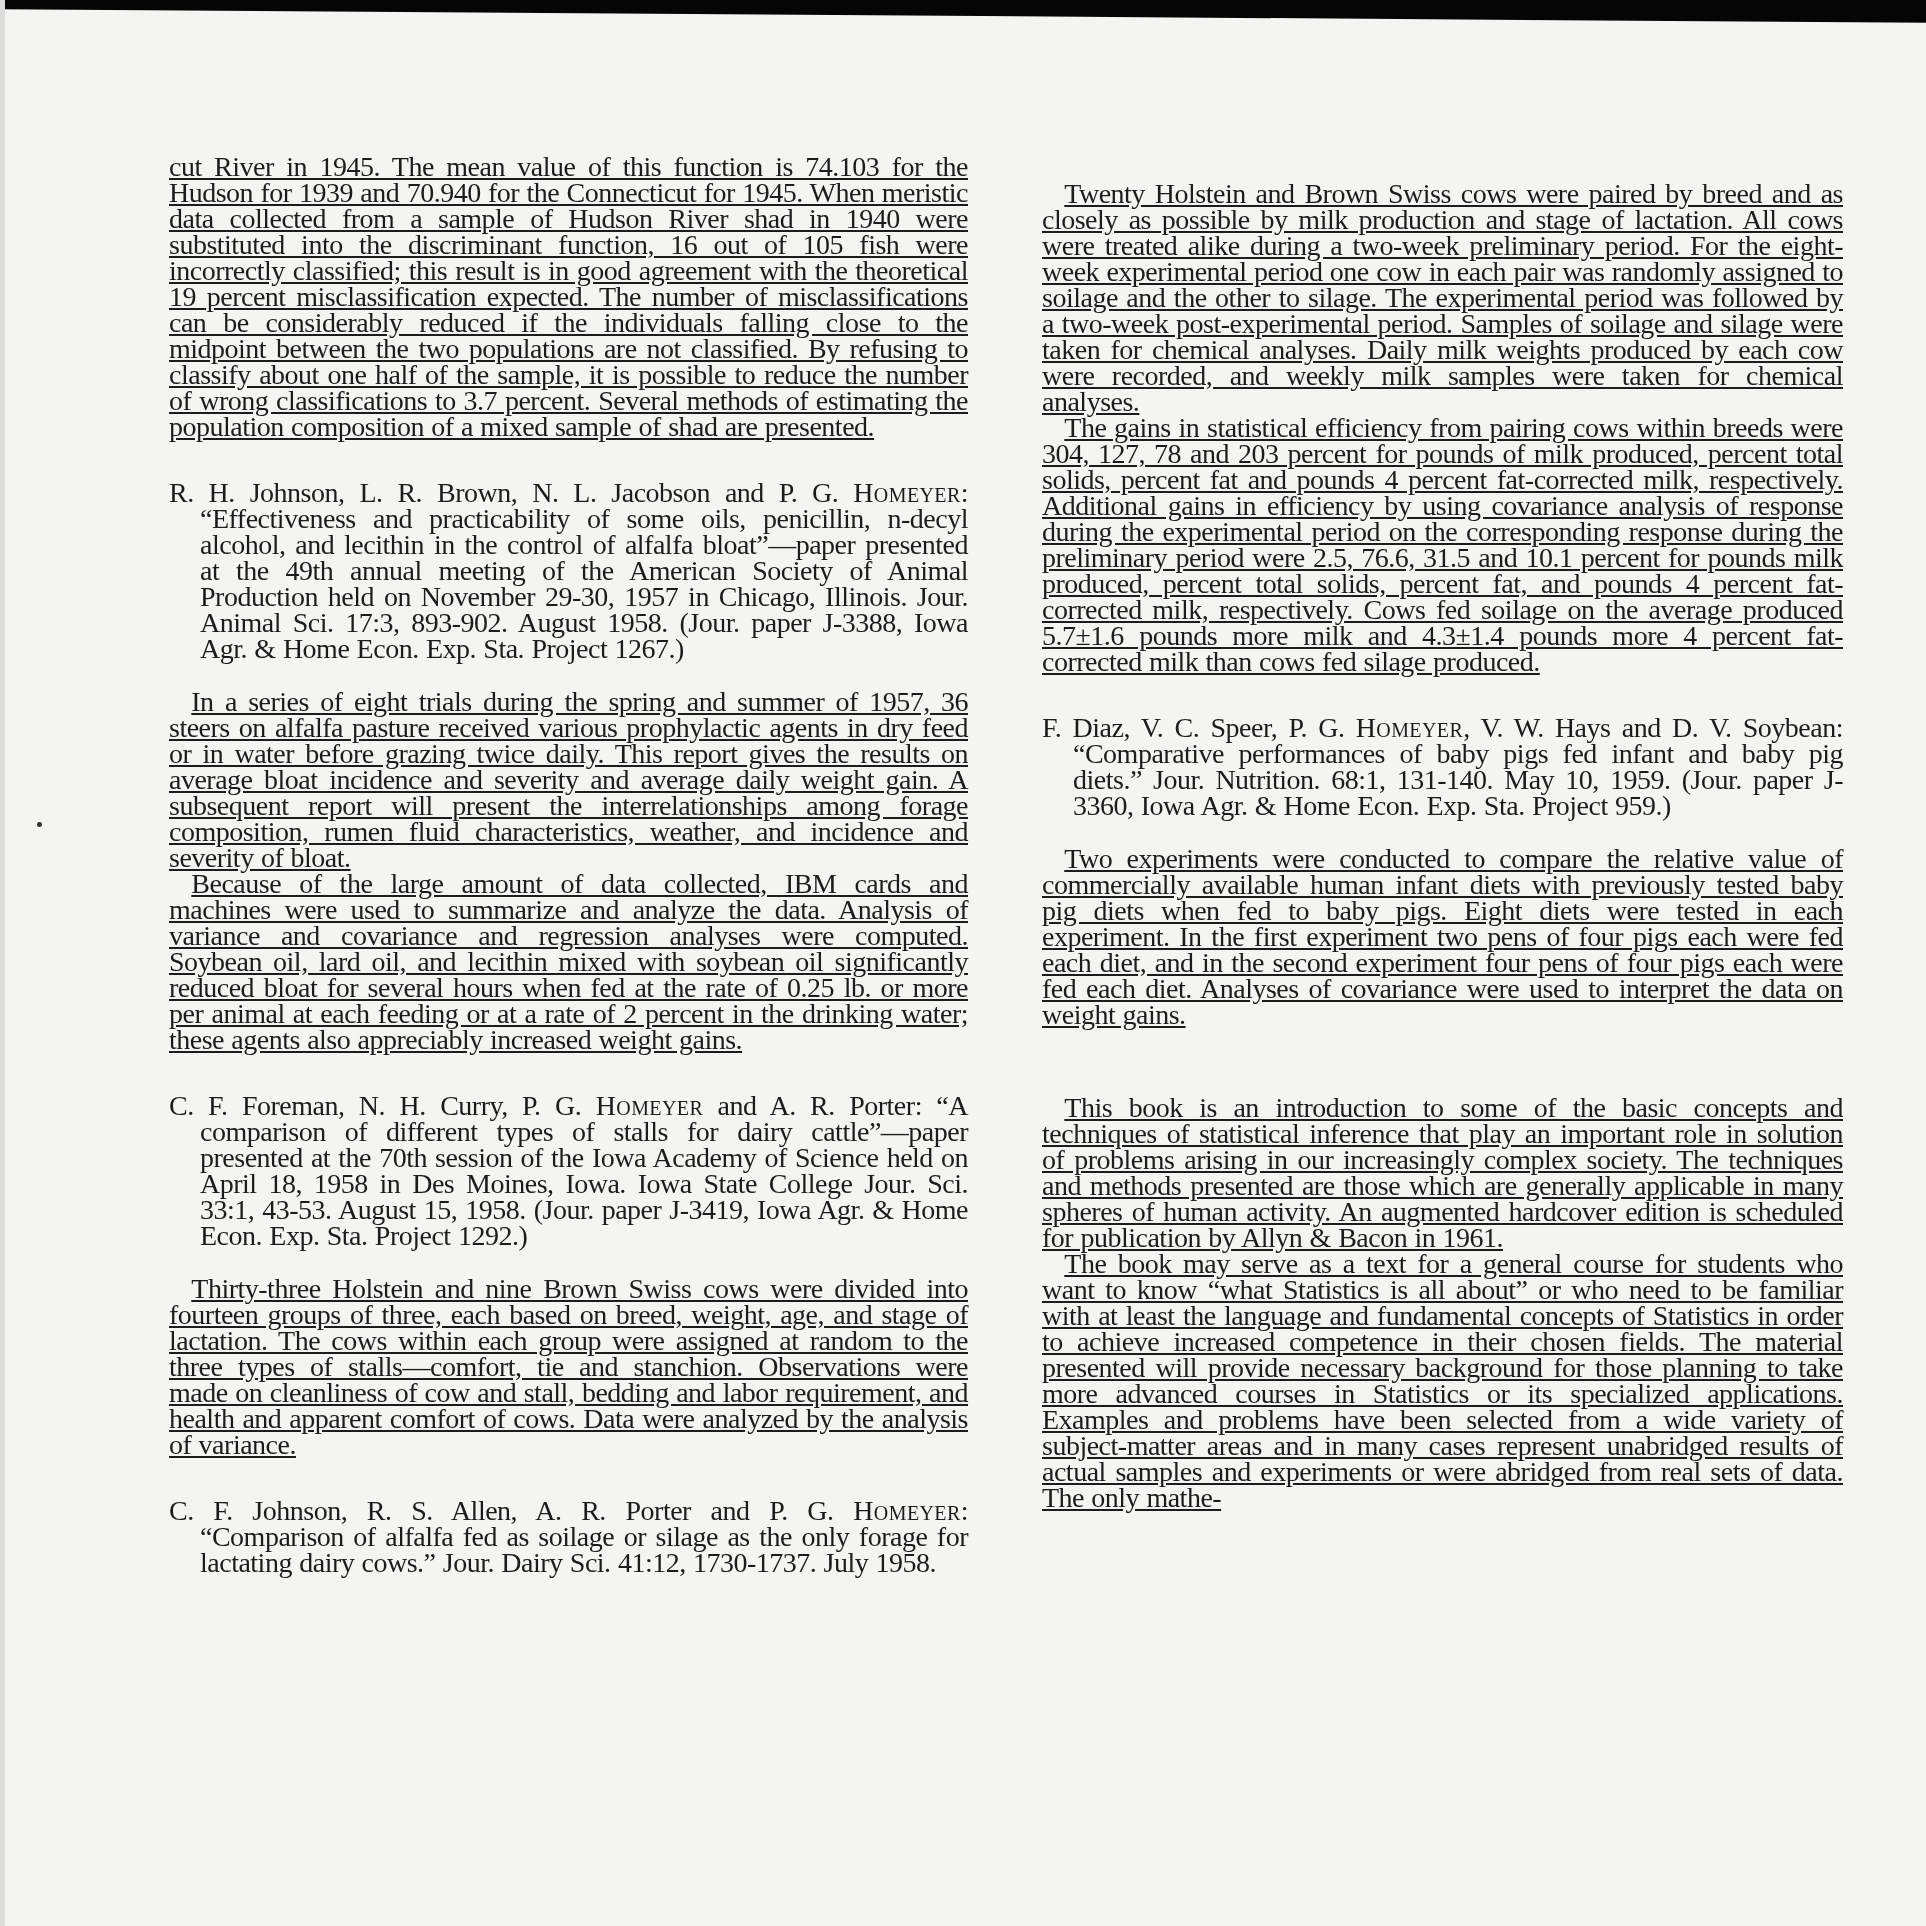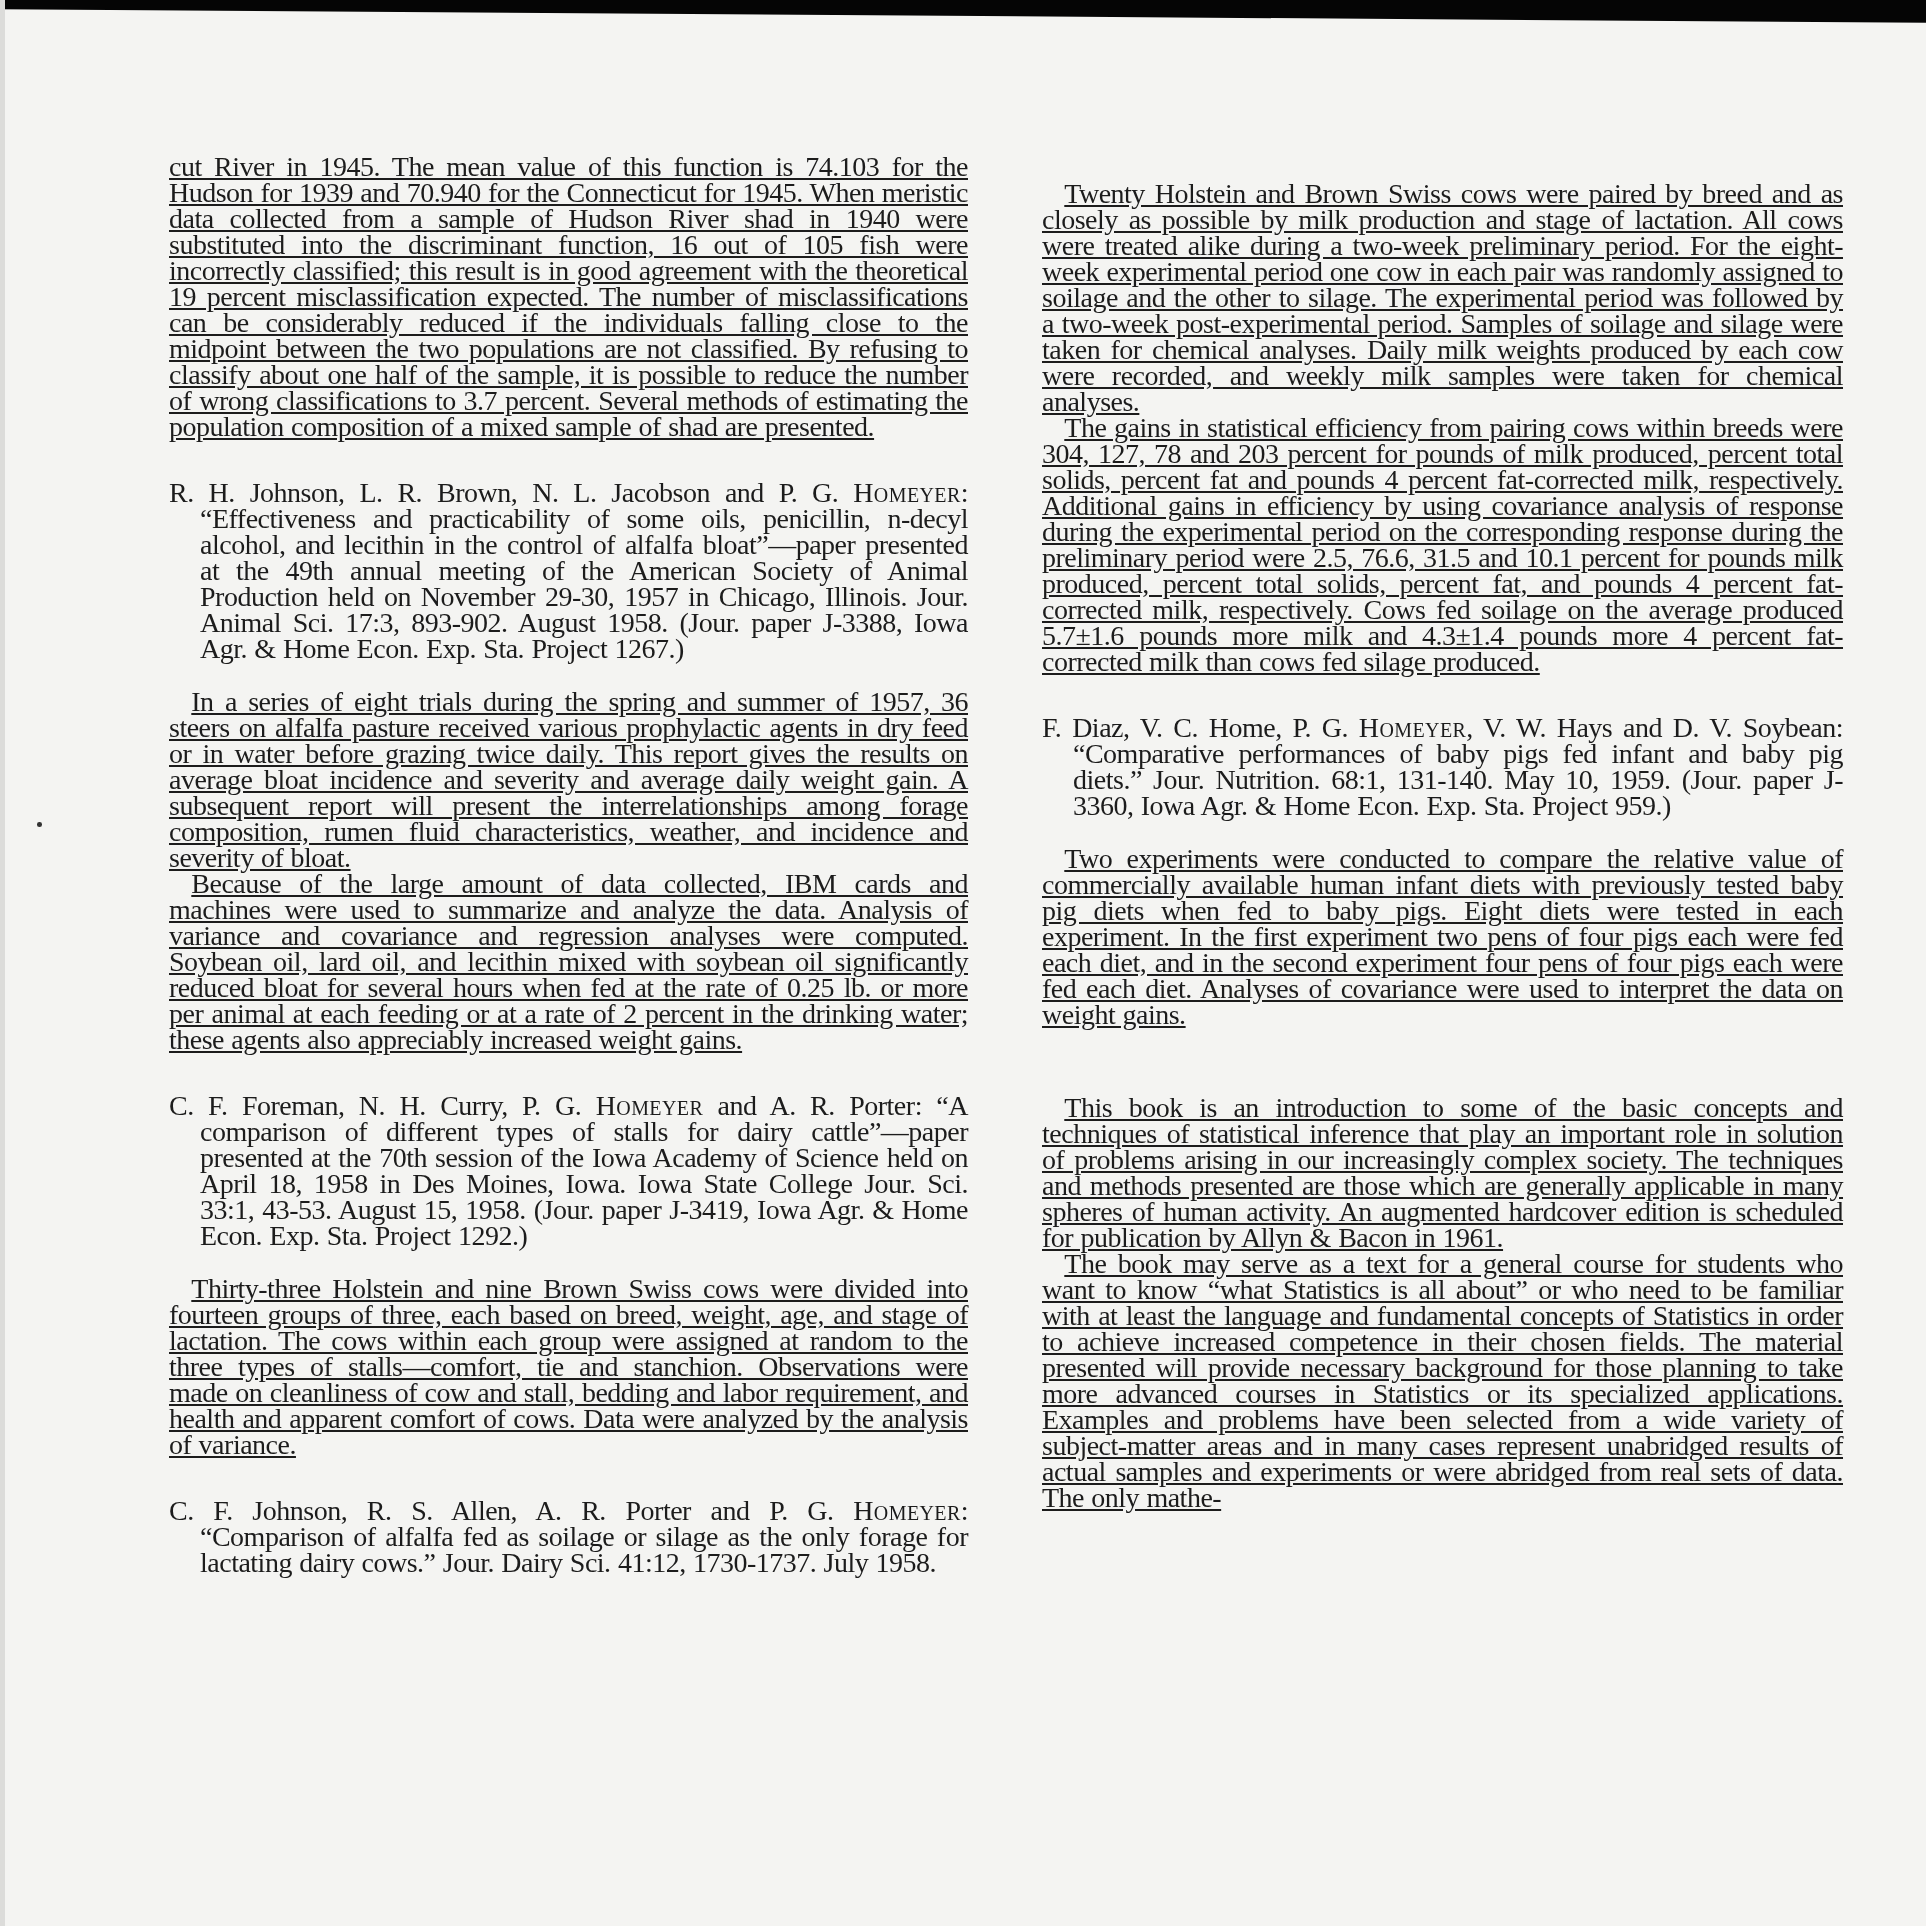--- a/index.html
+++ b/index.html
@@ -66,21 +66,21 @@
   </div>
 </div>
 
 <div class="col" id="col-right">
   <div class="gap-m"></div>
   <p class="para">Twenty Holstein and Brown Swiss cows were paired by breed and as closely as possible by milk production and stage of lactation. All cows were treated alike during a two-week preliminary period. For the eight-week experimental period one cow in each pair was randomly assigned to soilage and the other to silage. The experimental period was followed by a two-week post-experimental period. Samples of soilage and silage were taken for chemical analyses. Daily milk weights produced by each cow were recorded, and weekly milk samples were taken for chemical analyses.</p>
   <p class="para">The gains in statistical efficiency from pairing cows within breeds were 304, 127, 78 and 203 percent for pounds of milk produced, percent total solids, percent fat and pounds 4 percent fat-corrected milk, respectively. Additional gains in efficiency by using covariance analysis of response during the experimental period on the corresponding response during the preliminary period were 2.5, 76.6, 31.5 and 10.1 percent for pounds milk produced, percent total solids, percent fat, and pounds 4 percent fat-corrected milk, respectively. Cows fed soilage on the average produced 5.7±1.6 pounds more milk and 4.3±1.4 pounds more 4 percent fat-corrected milk than cows fed silage produced.</p>
 
   <div class="gap-l"></div>
   <div>
-    <p class="cite"><span>F. Diaz, V. C. Home, P. G. </span><span class="sc">Homeyer</span><span>, V. W. Hays and D. V. Soybean</span><span>: “Comparative performances of baby pigs fed infant and baby pig diets.” Jour. Nutrition. 68:1, 131-140. May 10, 1959. (Jour. paper J-3360, Iowa Agr. &amp; Home Econ. Exp. Sta. Project 959.)</span></p>
+    <p class="cite"><span>F. Diaz, V. C. Speer, P. G. </span><span class="sc">Homeyer</span><span>, V. W. Hays and D. V. Soybean</span><span>: “Comparative performances of baby pigs fed infant and baby pig diets.” Jour. Nutrition. 68:1, 131-140. May 10, 1959. (Jour. paper J-3360, Iowa Agr. &amp; Home Econ. Exp. Sta. Project 959.)</span></p>
     <div class="gap-m"></div>
     <p class="para">Two experiments were conducted to compare the relative value of commercially available human infant diets with previously tested baby pig diets when fed to baby pigs. Eight diets were tested in each experiment. In the first experiment two pens of four pigs each were fed each diet, and in the second experiment four pens of four pigs each were fed each diet. Analyses of covariance were used to interpret the data on weight gains.</p>
   </div>
 
   <div class="gap-l"></div>
   <div>
     <div class="gap-m"></div>
     <p class="para">This book is an introduction to some of the basic concepts and techniques of statistical inference that play an important role in solution of problems arising in our increasingly complex society. The techniques and methods presented are those which are generally applicable in many spheres of human activity. An augmented hardcover edition is scheduled for publication by Allyn &amp; Bacon in 1961.</p>
     <p class="para">The book may serve as a text for a general course for students who want to know “what Statistics is all about” or who need to be familiar with at least the language and fundamental concepts of Statistics in order to achieve increased competence in their chosen fields. The material presented will provide necessary background for those planning to take more advanced courses in Statistics or its specialized applications. Examples and problems have been selected from a wide variety of subject-matter areas and in many cases represent unabridged results of actual samples and experiments or were abridged from real sets of data. The only mathe-</p>
   </div>

